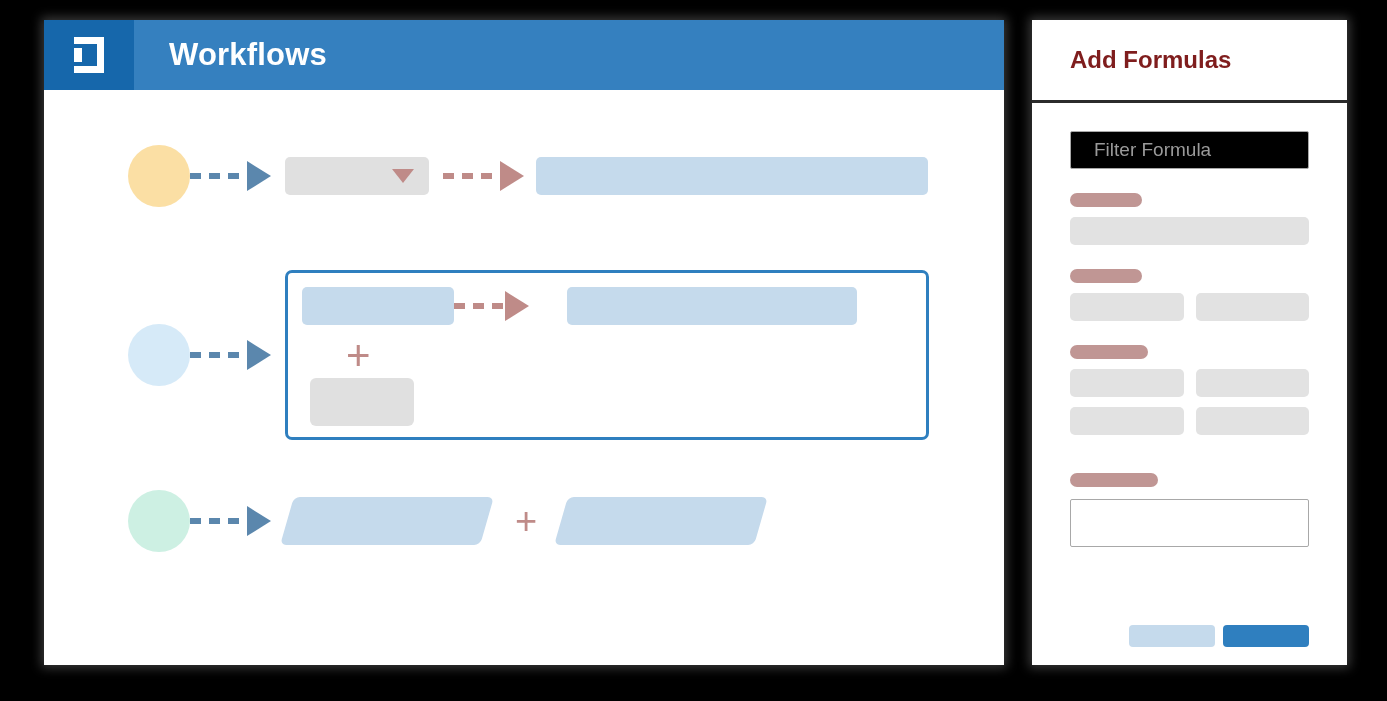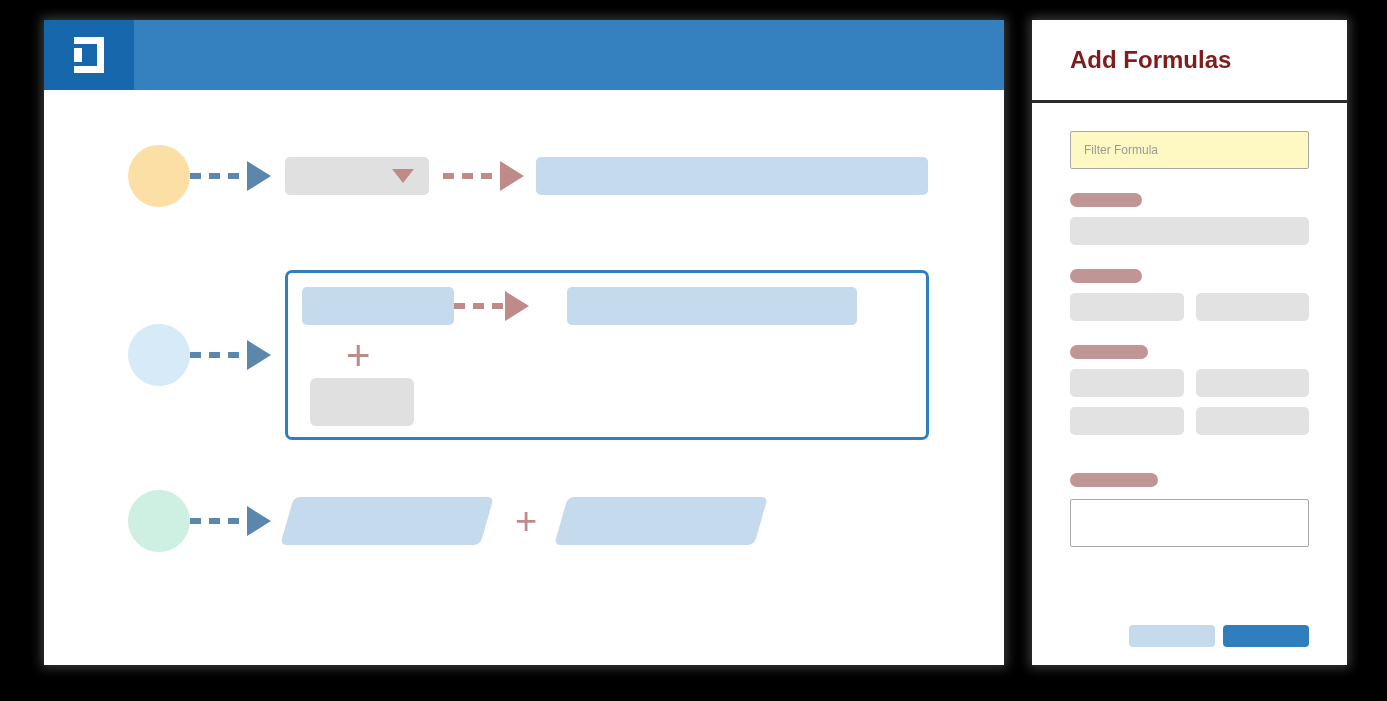--- a/index.html
+++ b/index.html
@@ -231,24 +231,24 @@
     flex: 1 1 auto;
     padding: 28px 38px 0 38px;
   }
   #formula-filter-input {
     width: 100%;
     height: 38px;
     border: 1px solid #a8a8a8;
     border-radius: 2px;
     box-sizing: border-box;
     font-family: "Liberation Sans", sans-serif;
-    font-size: 12px;
+    font-size: 19px;
     color: #8e8e8e;
-    padding: 0 13px;
-    background: #fef9c3;
+    padding: 0 23px;
+    background: #000000;
     outline: none;
   }
   #formula-filter-input::placeholder { color: #9a9a9a; opacity: 1; }
 
   .formula-group { margin-top: 24px; }
   .formula-group-label {
     height: 14px;
     background: #c09694;
     border-radius: 7px;
   }
@@ -310,20 +310,21 @@
 
   <div id="workflow-header">
     <div id="app-logo-block">
       <svg id="app-logo-mark" viewBox="0 0 38 40" width="38" height="40" aria-hidden="true">
         <rect x="4" y="2" width="30" height="7" fill="#ffffff"></rect>
         <rect x="27" y="2" width="7" height="36" fill="#ffffff"></rect>
         <rect x="4" y="31" width="30" height="7" fill="#ffffff"></rect>
         <rect x="4" y="13" width="8" height="14" fill="#ffffff"></rect>
       </svg>
     </div>
+    <div id="workflow-title">Workflows</div>
   </div>
 
   <div id="workflow-canvas">
 
     <div class="wf-row" id="wf-row-1">
       <div class="node-circle start"></div>
       <div class="connector">
         <div class="dash-line blue"></div>
         <div class="arrow-head blue"></div>
       </div>

